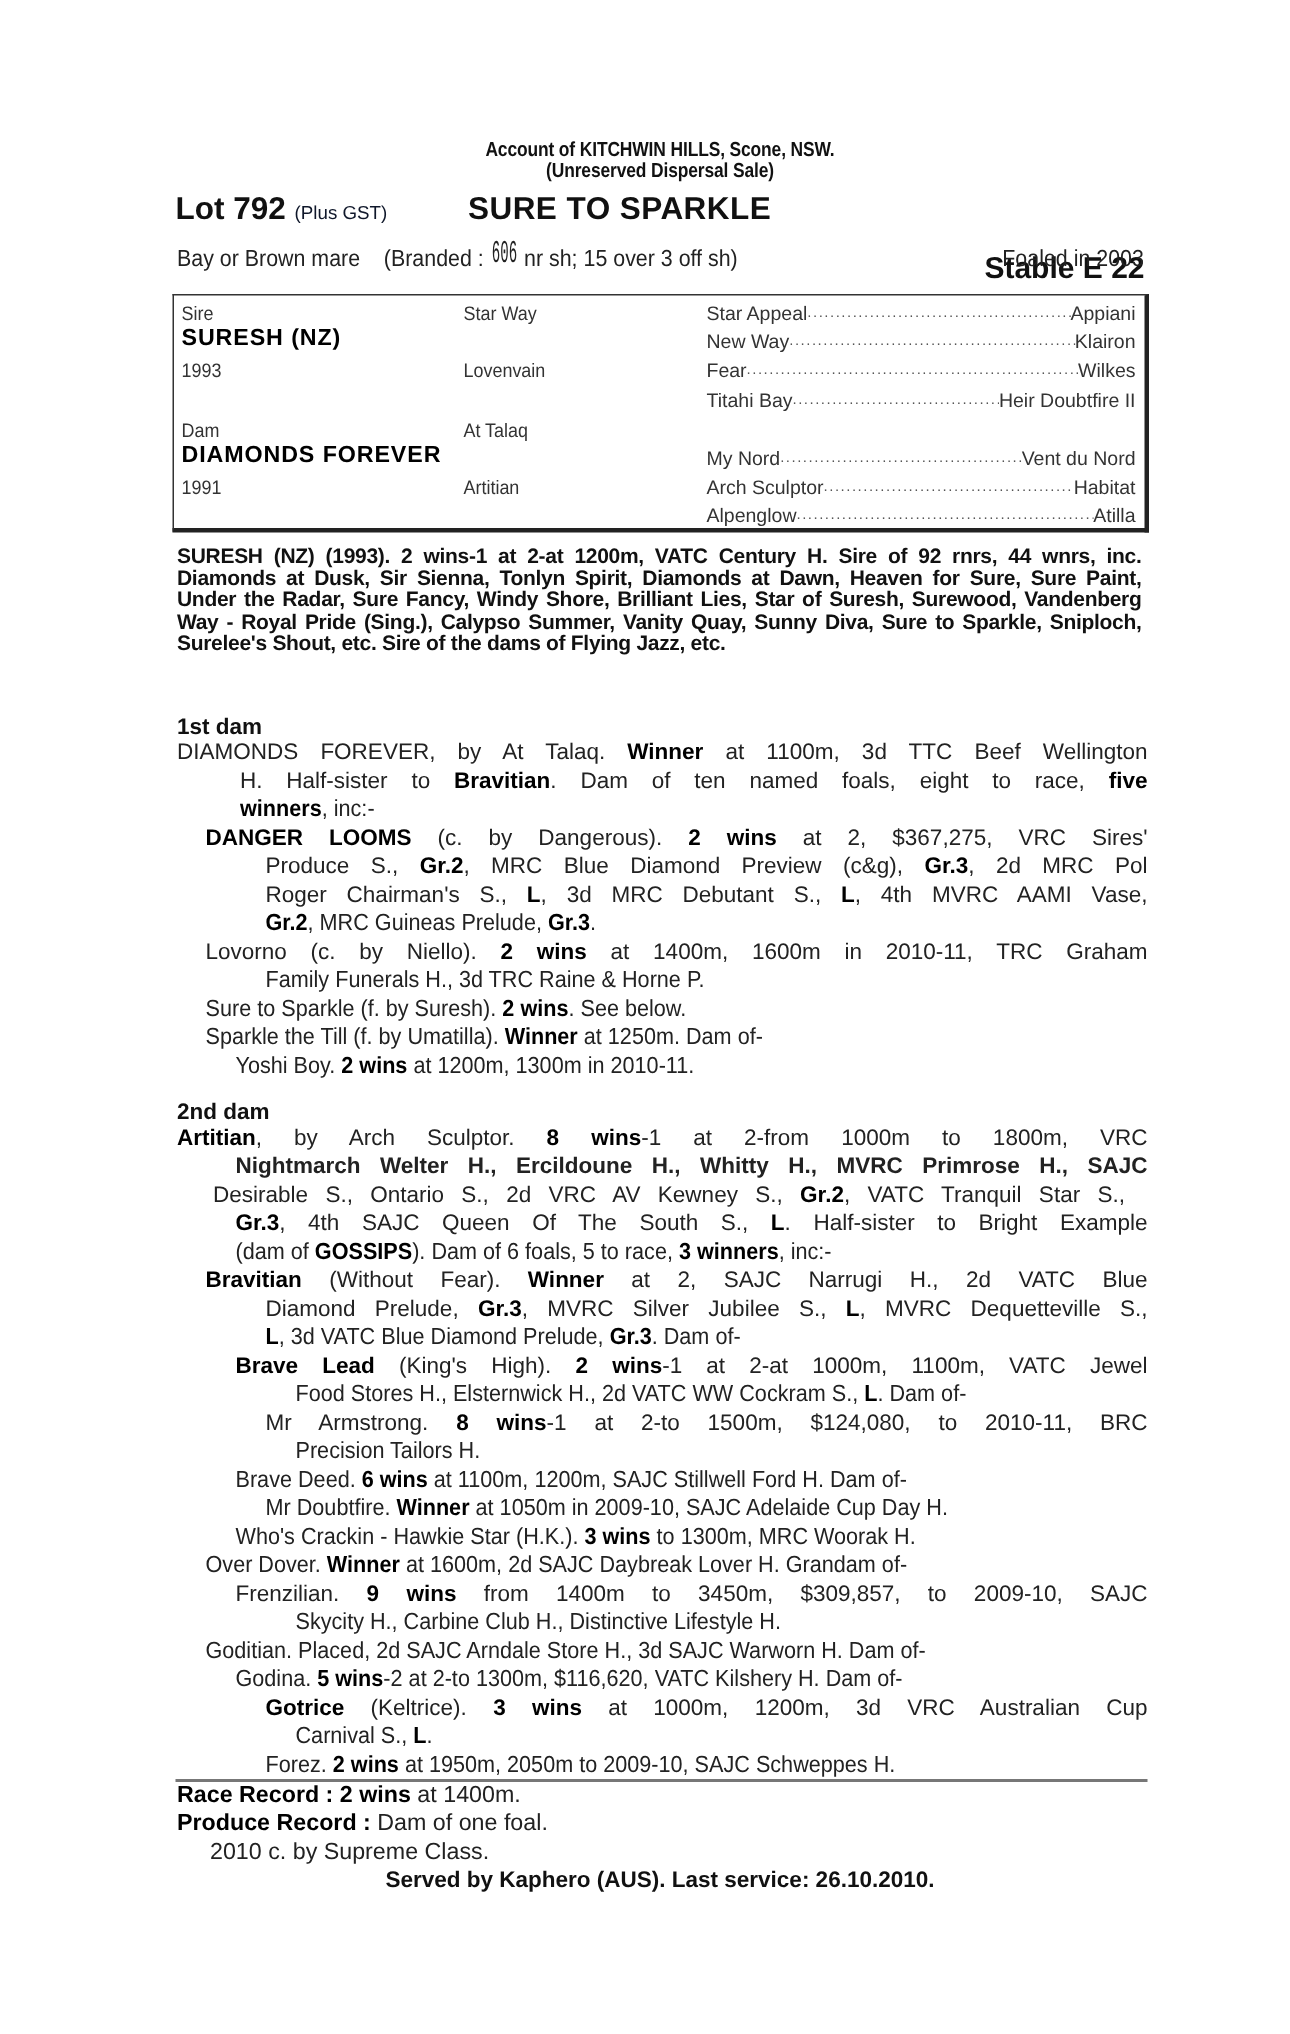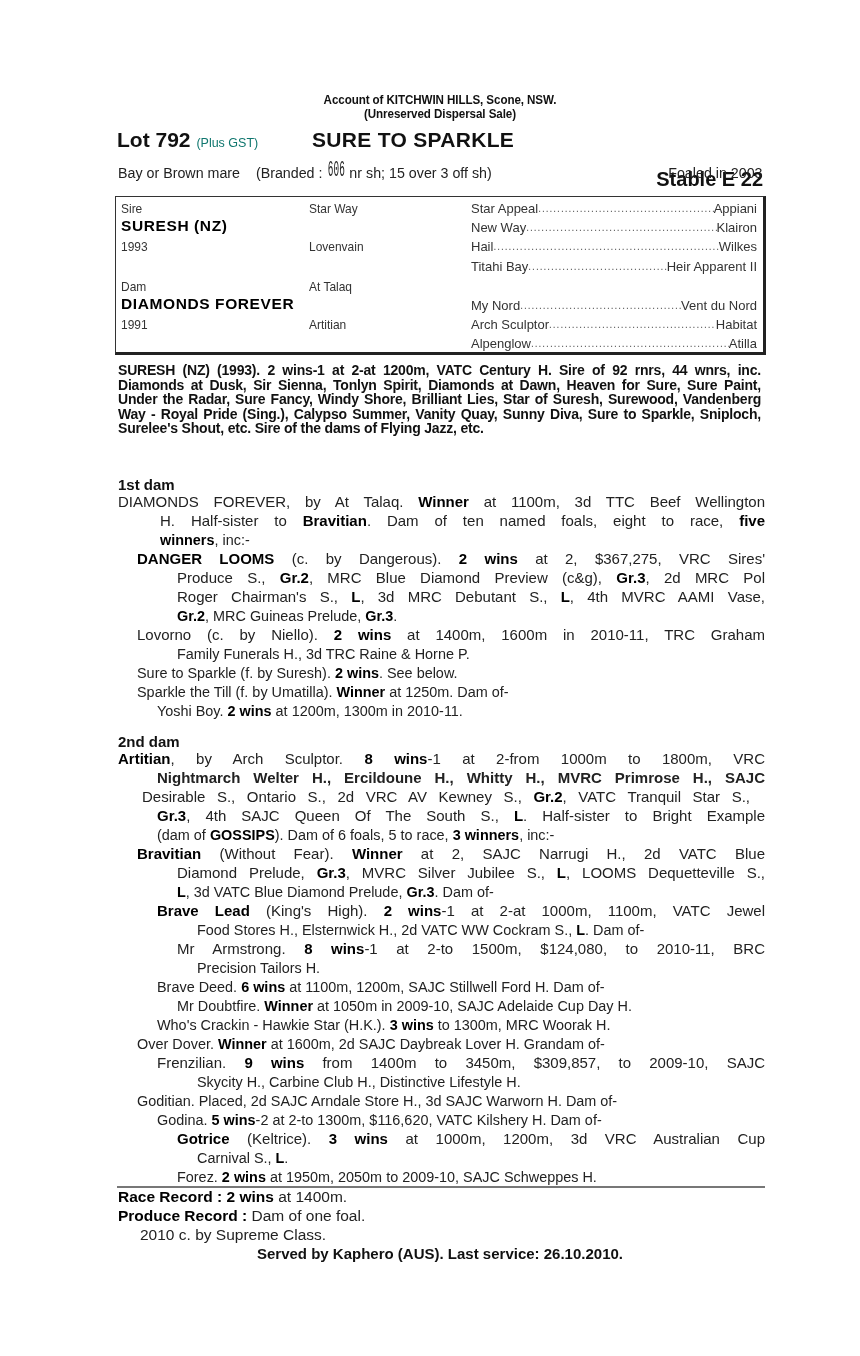--- a/index.html
+++ b/index.html
@@ -4,21 +4,21 @@
 <style>
   html, body { margin:0; padding:0; background:#ffffff; }
   body { width:860px; height:1356px; position:relative; overflow:hidden;
          font-family:"Liberation Sans", sans-serif; color:#111; }
   .page { position:absolute; left:115px; top:0; width:650px; }
   .account { position:absolute; top:93px; left:0; width:650px; text-align:center;
              font-family:"Liberation Sans", sans-serif; font-weight:bold; font-size:13.5px;
              line-height:14px; transform:scaleX(0.86); transform-origin:50% 0; letter-spacing:-0.1px; }
   .lotline { position:absolute; top:128px; left:2px; width:648px; height:26px; }
   .lot { position:absolute; left:0; top:0; font-weight:bold; font-size:21px; }
-  .gst { font-weight:normal; font-size:12.5px; color:#0f766e;text-align:center; }
+  .gst { font-weight:normal; font-size:12.5px; color:#0f172a;text-align:center; }
   .name { position:absolute; left:195px; top:0; font-weight:bold; font-size:21px; letter-spacing:0.3px; }
   .stable { position:absolute; right:2px; top:3px; font-weight:bold; font-size:20px;margin-top:37px; }
   .descline { position:absolute; top:164px; left:3px; width:645px; font-size:15.5px; color:#222;
               transform:scaleX(0.92); transform-origin:0 0; white-space:nowrap; }
   .brand { font-family:"Liberation Mono", monospace; font-size:17px; display:inline-block;
            transform:scaleX(0.6) scaleY(1.25); margin:0 -5px; position:relative; top:-3px; }
   .foaled { position:absolute; right:2px; top:164px; font-size:15.5px; color:#222;
             transform:scaleX(0.92); transform-origin:100% 0; white-space:nowrap; }
 
   .pedbox { position:absolute; top:196px; left:0; width:647px; height:155px;
@@ -84,28 +84,28 @@
         <span class="l">Star Appeal</span>
         <span class="dots"></span>
         <span class="r">Appiani</span>
       </div>
     <div class="gp" style="top:23px">
         <span class="l">New Way</span>
         <span class="dots"></span>
         <span class="r">Klairon</span>
       </div>
     <div class="gp" style="top:42px">
-        <span class="l">Hail</span>
+        <span class="l">Fear</span>
         <span class="dots"></span>
         <span class="r">Wilkes</span>
       </div>
     <div class="gp" style="top:62px">
         <span class="l">Titahi Bay</span>
         <span class="dots"></span>
-        <span class="r">Heir Apparent II</span>
+        <span class="r">Heir Doubtfire II</span>
       </div>
     <div class="gp" style="top:120px">
         <span class="l">Arch Sculptor</span>
         <span class="dots"></span>
         <span class="r">Habitat</span>
       </div>
     <div class="gp" style="top:101px">
         <span class="l">My Nord</span>
         <span class="dots"></span>
         <span class="r">Vent du Nord</span>
@@ -136,21 +136,21 @@
     </div>
 
   <div class="heading" style="top:733px">2nd dam</div>
   <div id="second-dam">
       <div class="txt just" style="left: 3px; top: 750px; width: 647px; font-size: 15px;"><b>Artitian</b><span>, by Arch Sculptor. </span><b>8 wins</b><span>-1 at 2-from 1000m to 1800m, VRC</span></div>
       <div class="txt just" style="left: 42px; top: 769px; width: 608px; font-size: 15px; font-weight: bold;"><span>Nightmarch Welter H., Ercildoune H., Whitty H., MVRC Primrose H., SAJC</span></div>
       <div class="txt just" style="left: 27px; top: 788px; width: 608px; font-size: 15px;"><span>Desirable S., Ontario S., 2d VRC AV Kewney S., </span><b>Gr.2</b><span>, VATC Tranquil Star S.,</span></div>
       <div class="txt just" style="left: 42px; top: 807px; width: 608px; font-size: 15px;"><b>Gr.3</b><span>, 4th SAJC Queen Of The South S., </span><b>L</b><span>. Half-sister to Bright Example</span></div>
       <div class="txt" style="left: 42px; top: 826px; transform: scaleX(0.93);"><span>(dam of </span><b>GOSSIPS</b><span>). Dam of 6 foals, 5 to race, </span><b>3 winners</b><span>, inc:-</span></div>
       <div class="txt just" style="left: 22px; top: 845px; width: 628px; font-size: 15px;"><b>Bravitian</b><span> (Without Fear). </span><b>Winner</b><span> at 2, SAJC Narrugi H., 2d VATC Blue</span></div>
-      <div class="txt just" style="left: 62px; top: 864px; width: 588px; font-size: 15px;"><span>Diamond Prelude, </span><b>Gr.3</b><span>, MVRC Silver Jubilee S., </span><b>L</b><span>, LOOMS Dequetteville S.,</span></div>
+      <div class="txt just" style="left: 62px; top: 864px; width: 588px; font-size: 15px;"><span>Diamond Prelude, </span><b>Gr.3</b><span>, MVRC Silver Jubilee S., </span><b>L</b><span>, MVRC Dequetteville S.,</span></div>
       <div class="txt" style="left: 62px; top: 883px; transform: scaleX(0.93);"><b>L</b><span>, 3d VATC Blue Diamond Prelude, </span><b>Gr.3</b><span>. Dam of-</span></div>
       <div class="txt just" style="left: 42px; top: 902px; width: 608px; font-size: 15px;"><b>Brave Lead</b><span> (King's High). </span><b>2 wins</b><span>-1 at 2-at 1000m, 1100m, VATC Jewel</span></div>
       <div class="txt" style="left: 82px; top: 921px; transform: scaleX(0.93);"><span>Food Stores H., Elsternwick H., 2d VATC WW Cockram S., </span><b>L</b><span>. Dam of-</span></div>
       <div class="txt just" style="left: 62px; top: 940px; width: 588px; font-size: 15px;"><span>Mr Armstrong. </span><b>8 wins</b><span>-1 at 2-to 1500m, $124,080, to 2010-11, BRC</span></div>
       <div class="txt" style="left: 82px; top: 959px; transform: scaleX(0.93);"><span>Precision Tailors H.</span></div>
       <div class="txt" style="left: 42px; top: 978px; transform: scaleX(0.93);"><span>Brave Deed. </span><b>6 wins</b><span> at 1100m, 1200m, SAJC Stillwell Ford H. Dam of-</span></div>
       <div class="txt" style="left: 62px; top: 997px; transform: scaleX(0.93);"><span>Mr Doubtfire. </span><b>Winner</b><span> at 1050m in 2009-10, SAJC Adelaide Cup Day H.</span></div>
       <div class="txt" style="left: 42px; top: 1016px; transform: scaleX(0.93);"><span>Who's Crackin - Hawkie Star (H.K.). </span><b>3 wins</b><span> to 1300m, MRC Woorak H.</span></div>
       <div class="txt" style="left: 22px; top: 1035px; transform: scaleX(0.93);"><span>Over Dover. </span><b>Winner</b><span> at 1600m, 2d SAJC Daybreak Lover H. Grandam of-</span></div>
       <div class="txt just" style="left: 42px; top: 1054px; width: 608px; font-size: 15px;"><span>Frenzilian. </span><b>9 wins</b><span> from 1400m to 3450m, $309,857, to 2009-10, SAJC</span></div>

